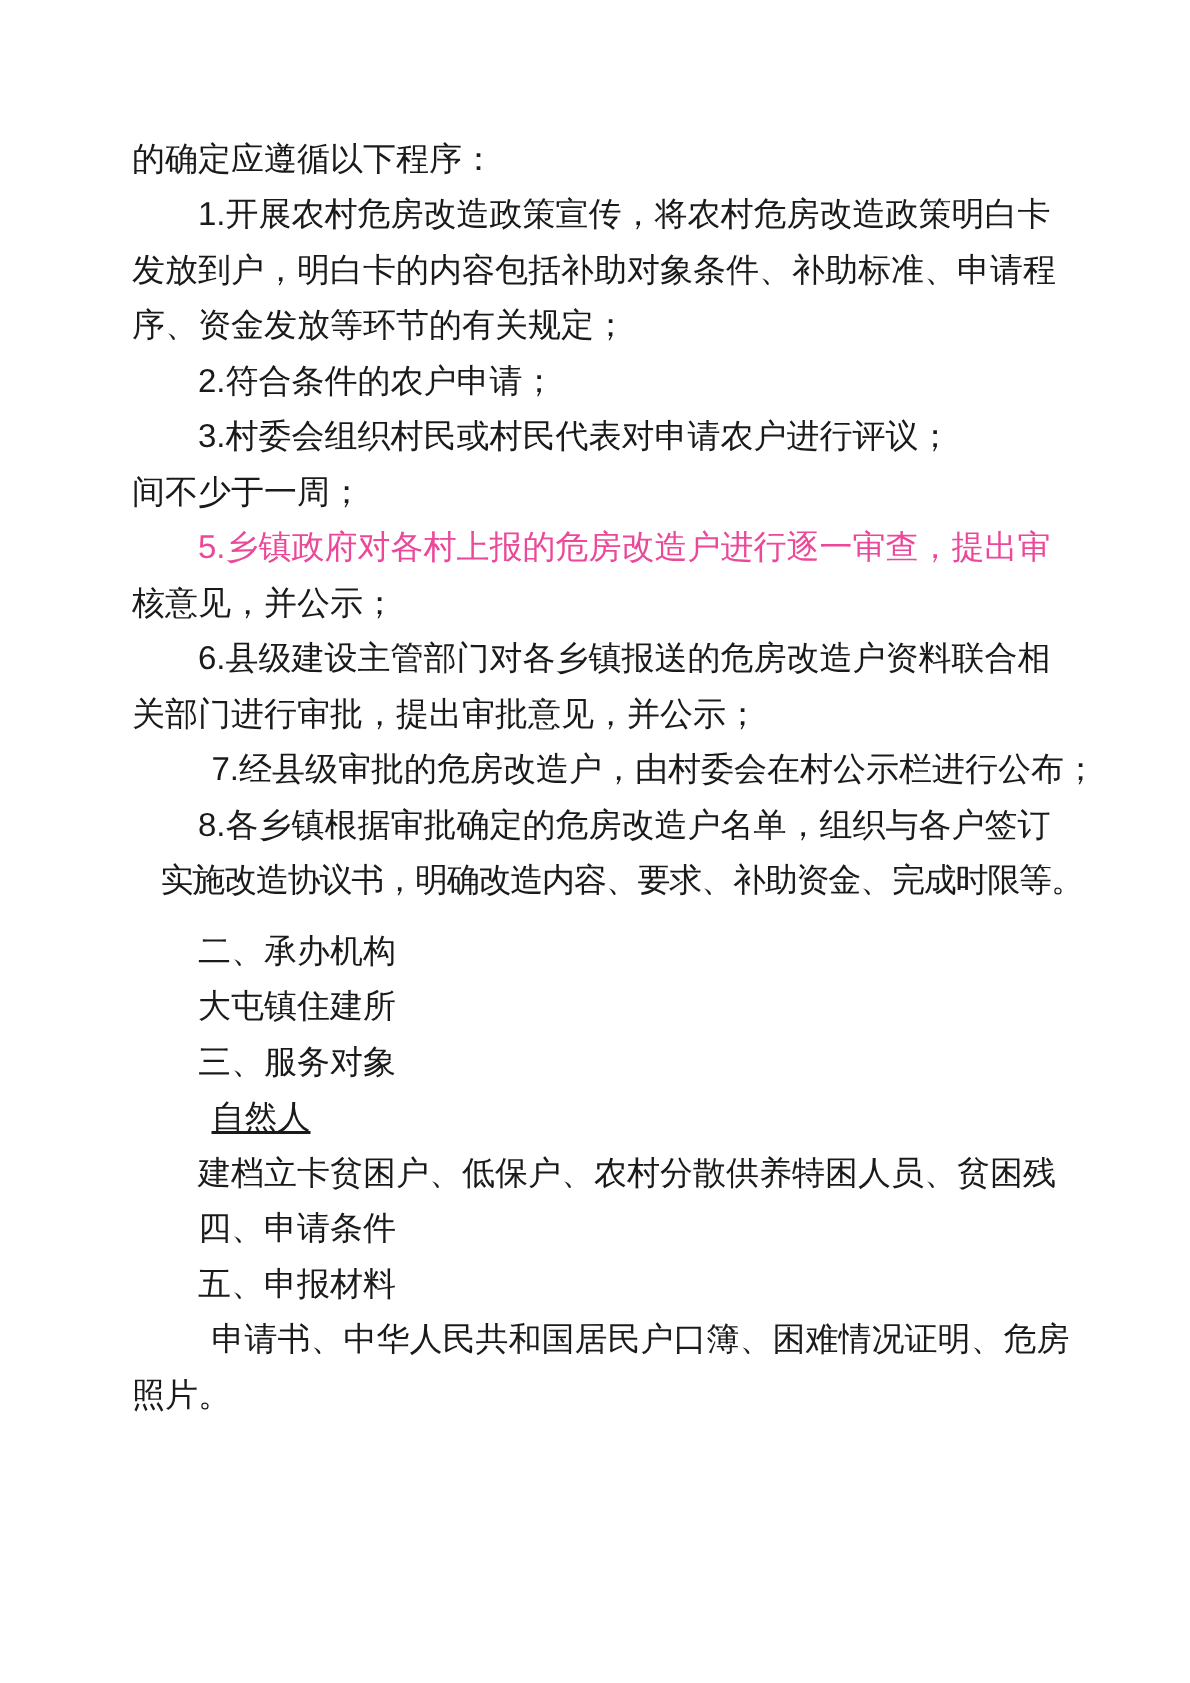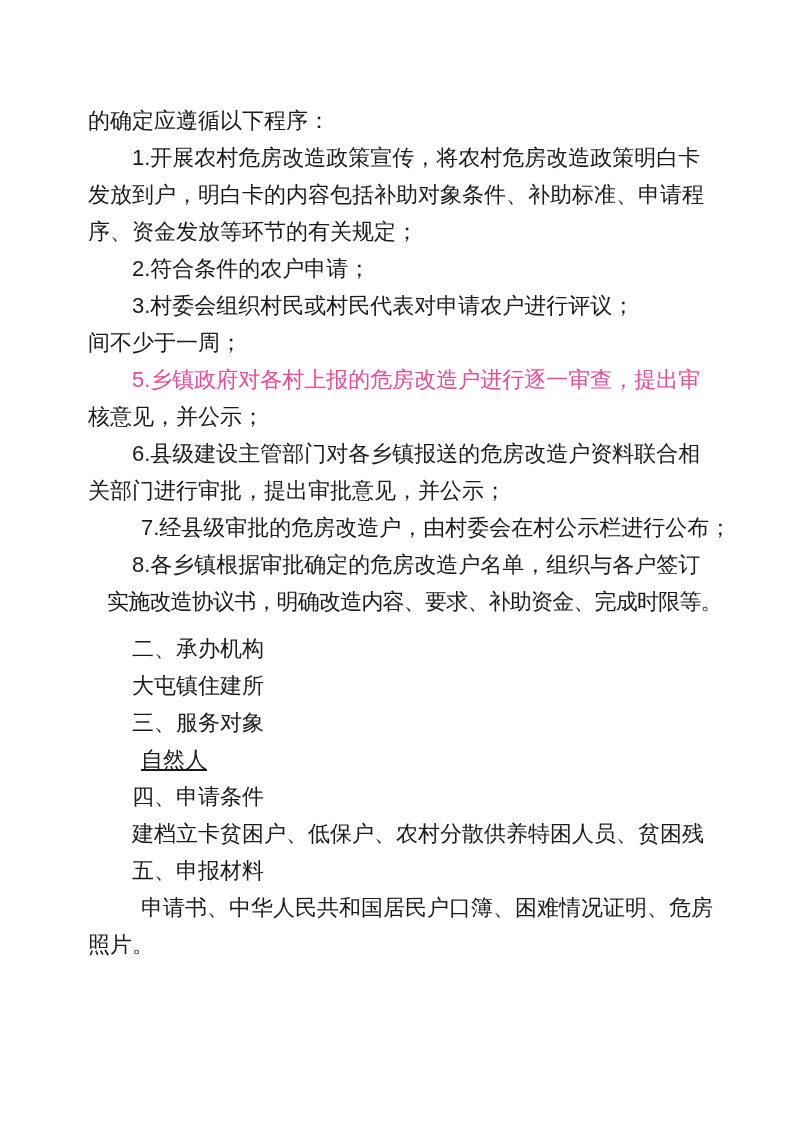--- a/index.html
+++ b/index.html
@@ -11,21 +11,21 @@
     position: relative;
     width: 793px;
     height: 1122px;
     background: #ffffff;
     overflow: hidden;
     font-family: "Liberation Sans", "DejaVu Sans", sans-serif;
   }
   .text-area {
     position: absolute;
     left: 88px;
-    top: 102px;
+    top: 87px;
     width: 630px;
   }
   .line {
     font-size: 22px;
     line-height: 37px;
     height: 37px;
     white-space: nowrap;
     color: #1a1a1a;
     letter-spacing: 0px;
   }
@@ -52,19 +52,19 @@
       <div class="line ind-none" style="color: rgb(26, 26, 26);">核意见，并公示；</div>
       <div class="line ind-first" style="color: rgb(26, 26, 26);">6.县级建设主管部门对各乡镇报送的危房改造户资料联合相</div>
       <div class="line ind-none" style="color: rgb(26, 26, 26);">关部门进行审批，提出审批意见，并公示；</div>
       <div class="line ind-first-wide" style="color: rgb(26, 26, 26);">7.经县级审批的危房改造户，由村委会在村公示栏进行公布；</div>
       <div class="line ind-first" style="color: rgb(26, 26, 26);">8.各乡镇根据审批确定的危房改造户名单，组织与各户签订</div>
       <div class="line ind-hang" style="color: rgb(26, 26, 26);">实施改造协议书，明确改造内容、要求、补助资金、完成时限等。</div>
       <div class="line ind-first gap-before" style="color: rgb(26, 26, 26);">二、承办机构</div>
       <div class="line ind-first" style="color: rgb(26, 26, 26);">大屯镇住建所</div>
       <div class="line ind-first" style="color: rgb(26, 26, 26);">三、服务对象</div>
       <div class="line ind-first-wide" style="color: rgb(26, 26, 26); text-decoration: underline;">自然人</div>
+      <div class="line ind-first" style="color: rgb(26, 26, 26);">建档立卡贫困户、低保户、农村分散供养特困人员、贫困残</div>
       <div class="line ind-first" style="color: rgb(26, 26, 26);">四、申请条件</div>
-      <div class="line ind-first" style="color: rgb(26, 26, 26);">建档立卡贫困户、低保户、农村分散供养特困人员、贫困残</div>
       <div class="line ind-first" style="color: rgb(26, 26, 26);">五、申报材料</div>
       <div class="line ind-first-wide" style="color: rgb(26, 26, 26);">申请书、中华人民共和国居民户口簿、困难情况证明、危房</div>
       <div class="line ind-none" style="color: rgb(26, 26, 26);">照片。</div>
     </div>
 </div>
 
 </body></html>

